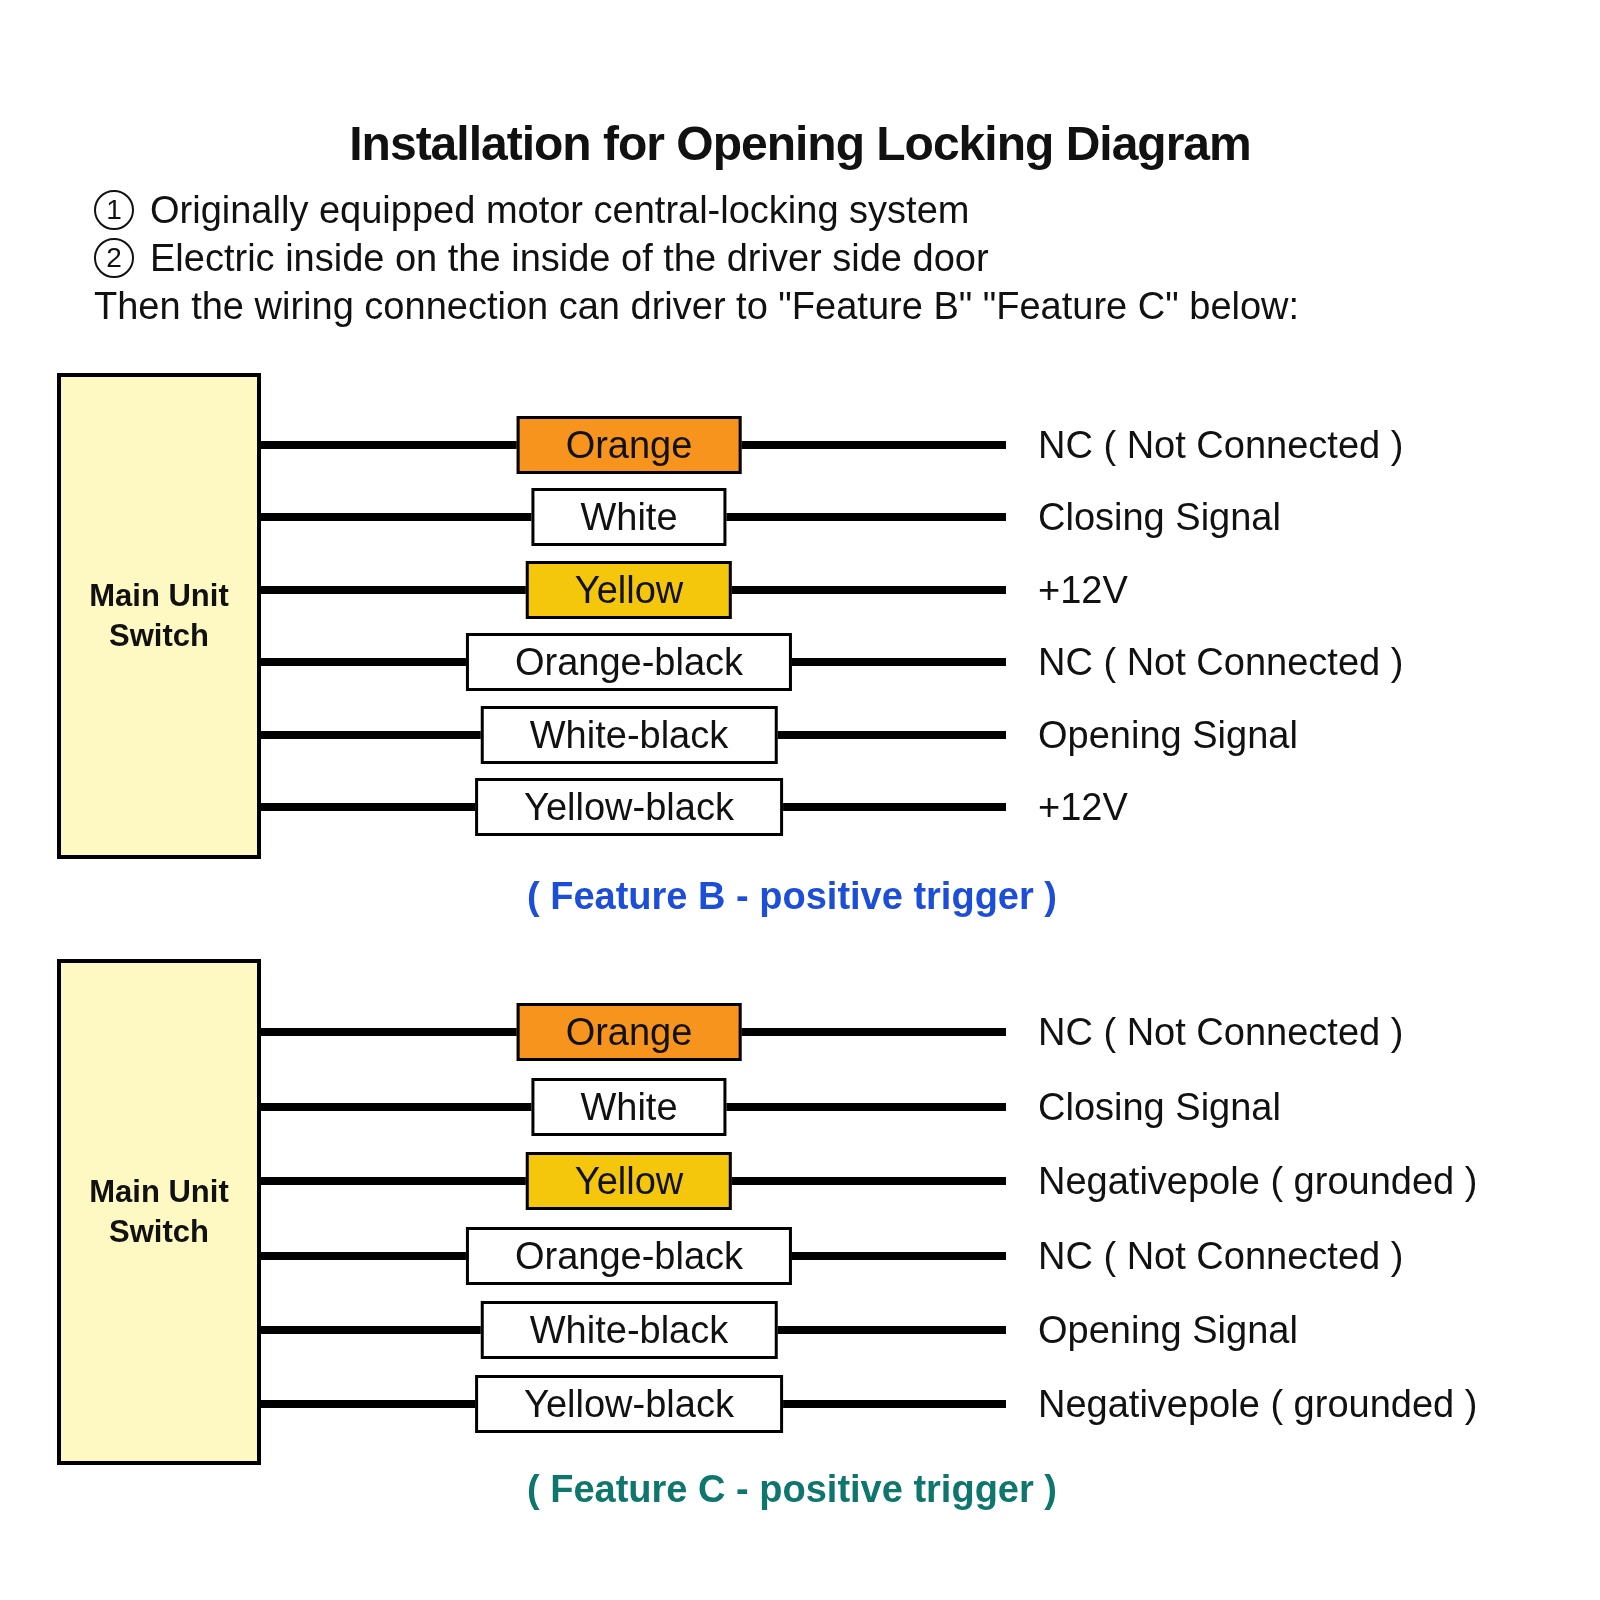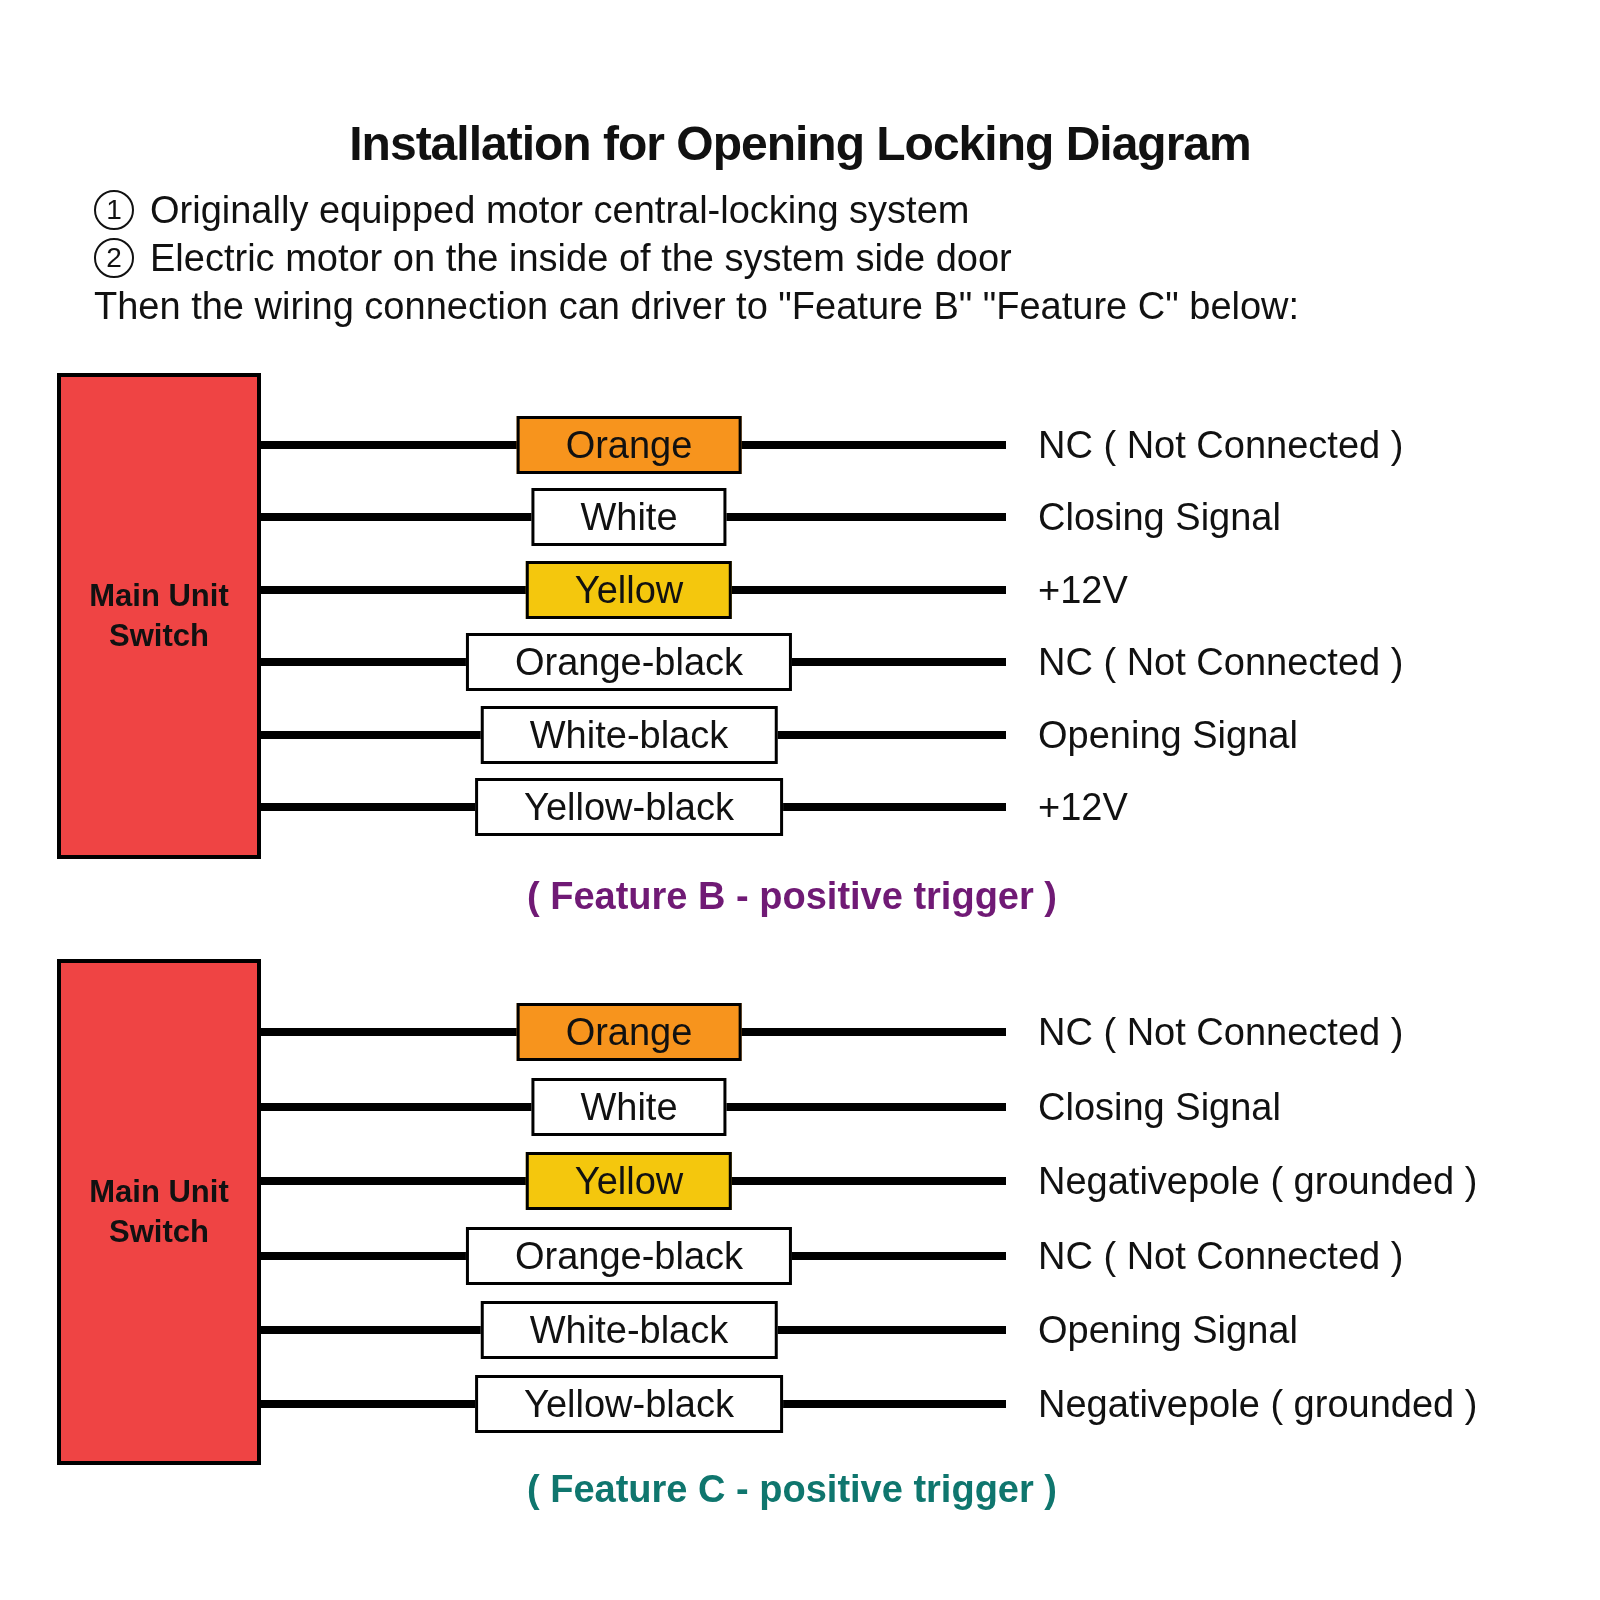--- a/index.html
+++ b/index.html
@@ -54,21 +54,21 @@
   .diagram { position: absolute; left: 57px; width: 1520px; }
   .diagram-b { top: 373px; height: 560px; }
   .diagram-c { top: 959px; height: 575px; }
 
   .main-box {
     position: absolute;
     left: 0;
     top: 0;
     width: 196px;
     border: 4px solid #000000;
-    background: #ef4444;
+    background: #fef9c3;
     display: flex;
     align-items: center;
     justify-content: center;
     text-align: center;
     font-size: 31px;
     font-weight: bold;
     line-height: 1.3;
   }
   .diagram-b .main-box { height: 478px; }
   .diagram-c .main-box { height: 498px; }
@@ -140,21 +140,21 @@
 
   <div class="title">Installation for Opening Locking Diagram</div>
 
   <div class="intro">
     <div class="intro-line">
       <span class="num-circle">1</span>
       <span>Originally equipped motor central-locking system</span>
     </div>
     <div class="intro-line">
       <span class="num-circle">2</span>
-      <span>Electric motor on the inside of the system side door</span>
+      <span>Electric inside on the inside of the driver side door</span>
     </div>
     <div class="intro-line">
       <span>Then the wiring connection can driver to "Feature B" "Feature C" below:</span>
     </div>
   </div>
 
   <div class="diagram diagram-b">
     <div class="main-box">
       <span>Main Unit Switch</span>
     </div>
@@ -200,21 +200,21 @@
     </div>
 
     <div class="wire-row r5">
       <div class="wire-line" style="background-color: rgb(0, 0, 0);"></div>
       <div class="wire-box" style="background-color: rgb(255, 255, 255);">
         <span>Yellow-black</span>
       </div>
       <div class="signal">+12V</div>
     </div>
 
-    <div class="caption" style="color: #701a75;">( Feature B - positive trigger )</div>
+    <div class="caption" style="color: #1d4ed8;">( Feature B - positive trigger )</div>
   </div>
 
   <div class="diagram diagram-c">
     <div class="main-box">
       <span>Main Unit Switch</span>
     </div>
 
     <div class="wire-row r0">
       <div class="wire-line" style="background-color: rgb(0, 0, 0);"></div>
       <div class="wire-box" style="background-color: rgb(247, 148, 29);">

